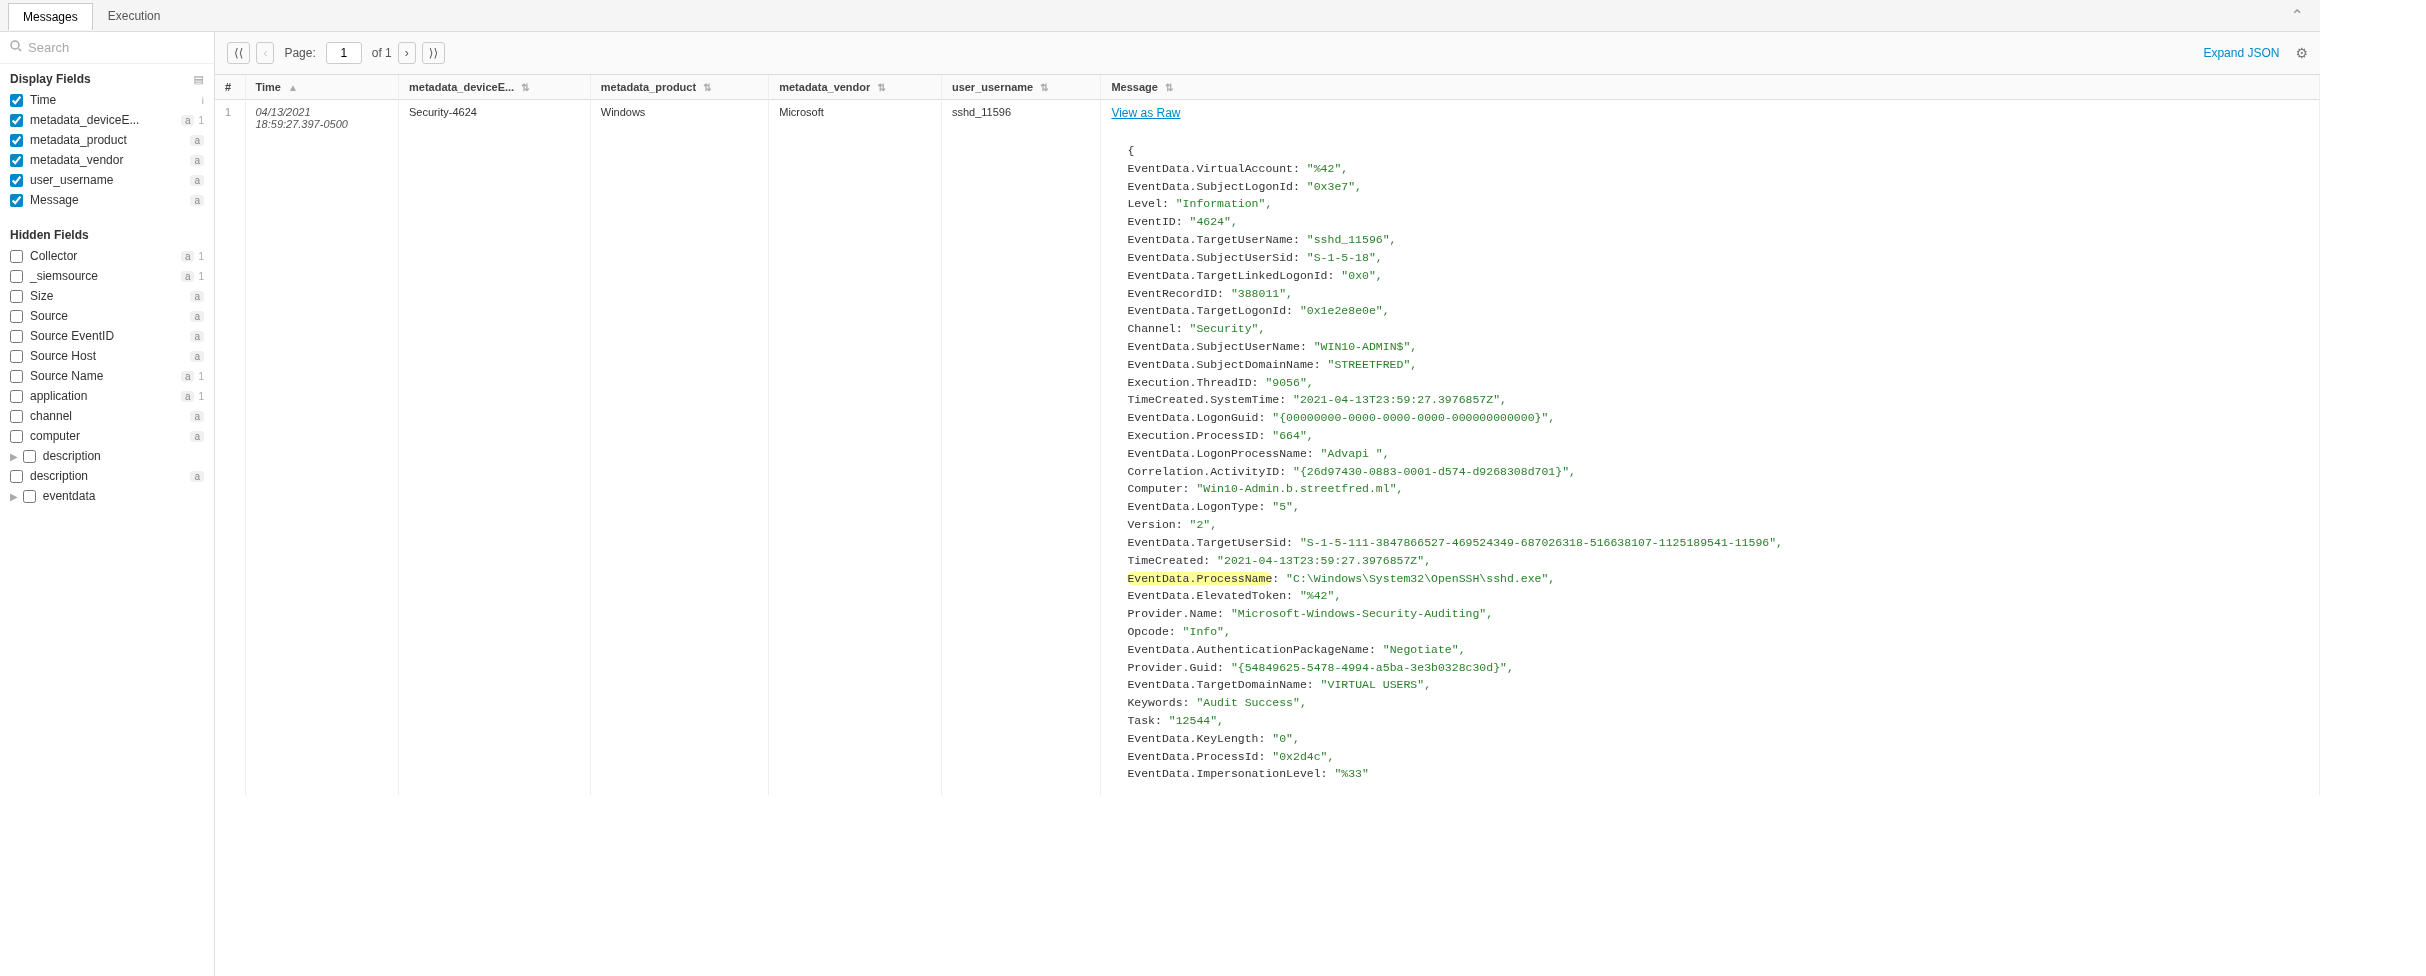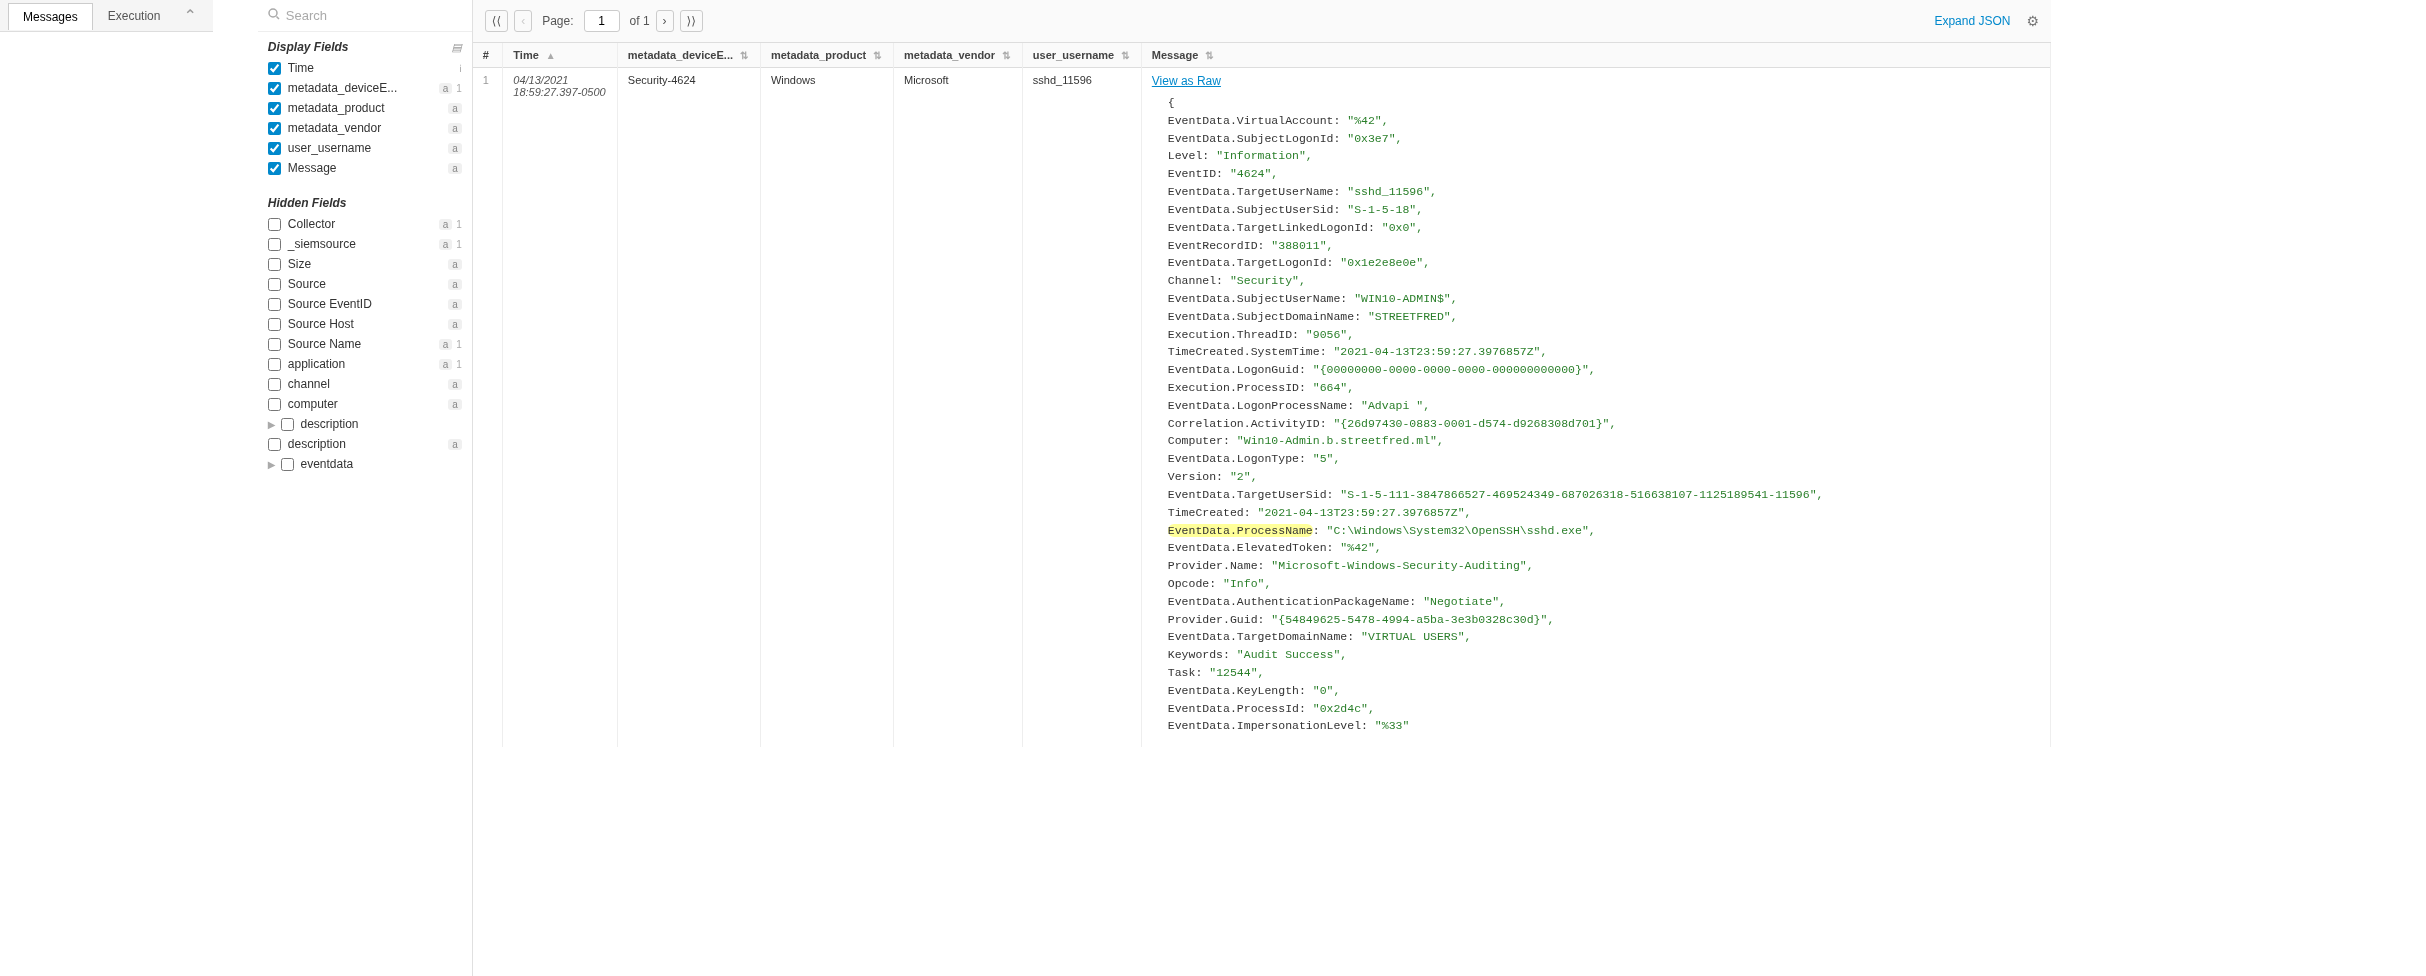--- a/index.html
+++ b/index.html
@@ -1,18 +1,18 @@
 <!DOCTYPE html>
 <html><head>
   <meta charset="utf-8">
   <style>
     * { box-sizing: border-box; margin: 0; padding: 0; }
     body { font-family: -apple-system, BlinkMacSystemFont, 'Segoe UI', sans-serif; font-size: 12px; background: #fff; color: #333; overflow: hidden; }
 
-    .app-container { display: flex; height: 976px; width: 2051px; gap: 45px; }
+    .app-container { display: flex; flex-direction: column; height: 976px; width: 2320px; }
 
     
     .top-tabs { display: flex; align-items: center; border-bottom: 1px solid #ddd; background: #f5f5f5; padding: 0 8px; height: 32px; flex-shrink: 0; }
     .tab { padding: 6px 14px; font-size: 12px; cursor: pointer; border: 1px solid transparent; border-bottom: none; background: transparent; color: #555; }
     .tab.active { background: #fff; border-color: #ccc; border-bottom-color: #fff; margin-bottom: -1px; color: #000; font-weight: 500; }
     .tab-spacer { flex: 1; }
     .minimize-btn { font-size: 16px; color: #999; cursor: pointer; padding: 4px 8px; }
 
     
     .main-content { display: flex; flex: 1; overflow: hidden; }
@@ -20,21 +20,21 @@
     
     .sidebar { width: 215px; border-right: 1px solid #e0e0e0; display: flex; flex-direction: column; overflow: hidden; flex-shrink: 0; }
 
     .search-box { display: flex; align-items: center; padding: 8px 10px; border-bottom: 1px solid #eee; }
     .search-icon-wrap { color: #aaa; margin-right: 6px; }
     .search-input { border: none; outline: none; font-size: 13px; color: #333; width: 100%; }
     .search-input::placeholder { color: #aaa; }
 
     .sidebar-content { overflow-y: auto; flex: 1; padding-bottom: 20px; }
 
-    .section-header { display: flex; align-items: center; justify-content: space-between; padding: 8px 10px 4px 10px; font-style: italic; }
+    .section-header { display: flex; align-items: center; justify-content: space-between; padding: 8px 10px 4px 10px; }
     .section-title { font-size: 12px; font-weight: 600; color: #333; }
     .section-icon { color: #999; font-size: 11px; cursor: pointer; }
 
     .field-item { display: flex; align-items: center; padding: 3px 10px; cursor: pointer; }
     .field-checkbox { width: 13px; height: 13px; margin-right: 7px; flex-shrink: 0; }
     .field-label { font-size: 12px; color: #333; flex: 1; }
     .field-badge { font-size: 10px; color: #888; margin-left: 4px; background: #f0f0f0; border-radius: 3px; padding: 0 4px; }
     .field-count { font-size: 10px; color: #aaa; margin-left: 4px; }
     .field-info { color: #aaa; font-size: 10px; margin-left: 3px; cursor: pointer; }
     .checked-blue { accent-color: #0088cc; }
@@ -61,21 +61,21 @@
     thead tr { border-bottom: 1px solid #ddd; background: #fafafa; }
     th { padding: 6px 10px; font-size: 11px; font-weight: 600; color: #444; text-align: left; white-space: nowrap; border-right: 1px solid #eee; cursor: pointer; user-select: none; }
     th:first-child { width: 30px; }
     th .sort-icon { color: #aaa; margin-left: 4px; font-size: 10px; }
     td { padding: 6px 10px; font-size: 11px; vertical-align: top; border-right: 1px solid #eee; }
     .row-num { color: #999; }
     .time-cell { white-space: pre-line; color: #555; }
 
     
     .json-panel { padding: 6px 16px; font-family: 'Courier New', monospace; font-size: 11.5px; line-height: 1.55; color: #333; }
-    .view-raw { color: #0088cc; cursor: pointer; font-size: 12px; margin-bottom: 0; display: block; }
+    .view-raw { color: #0088cc; cursor: pointer; font-size: 12px; margin-bottom: 16px; display: block; }
     .json-key { color: #333; }
     .json-val-str { color: #2a7f2a; }
     .json-highlight { background: #ffff99; border-radius: 6px; }
     .json-line { display: block; white-space: nowrap; }
   </style>
 </head>
 <body>
 
 <div class="app-container">
 

